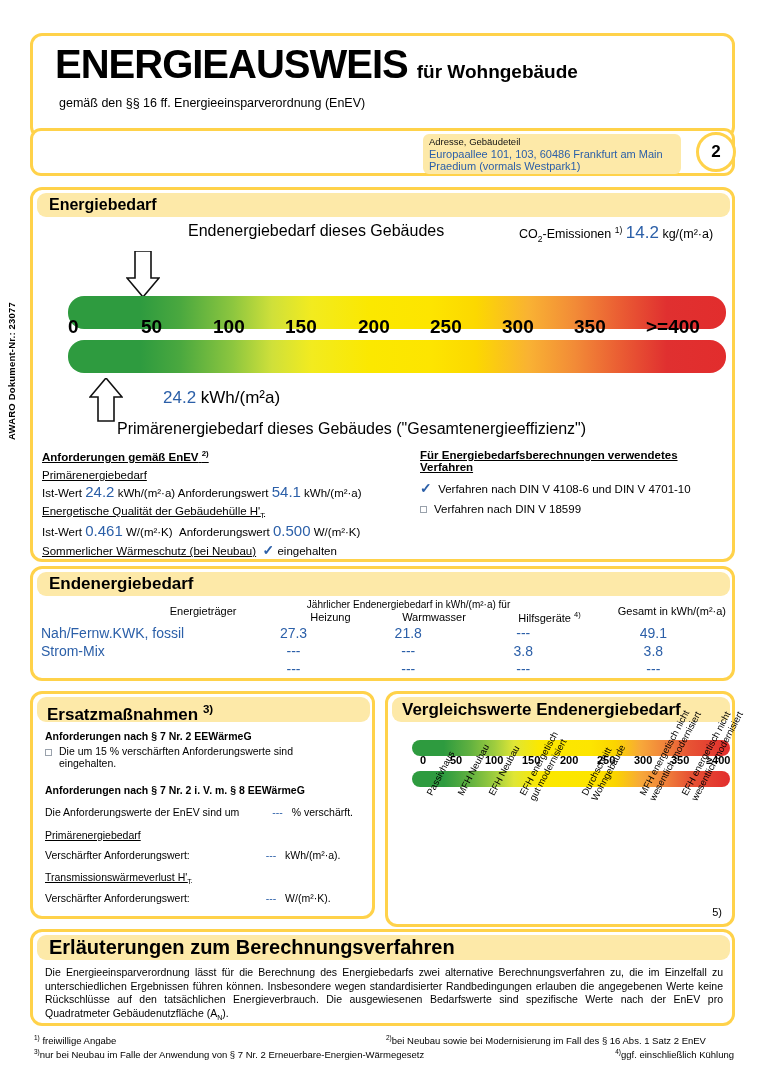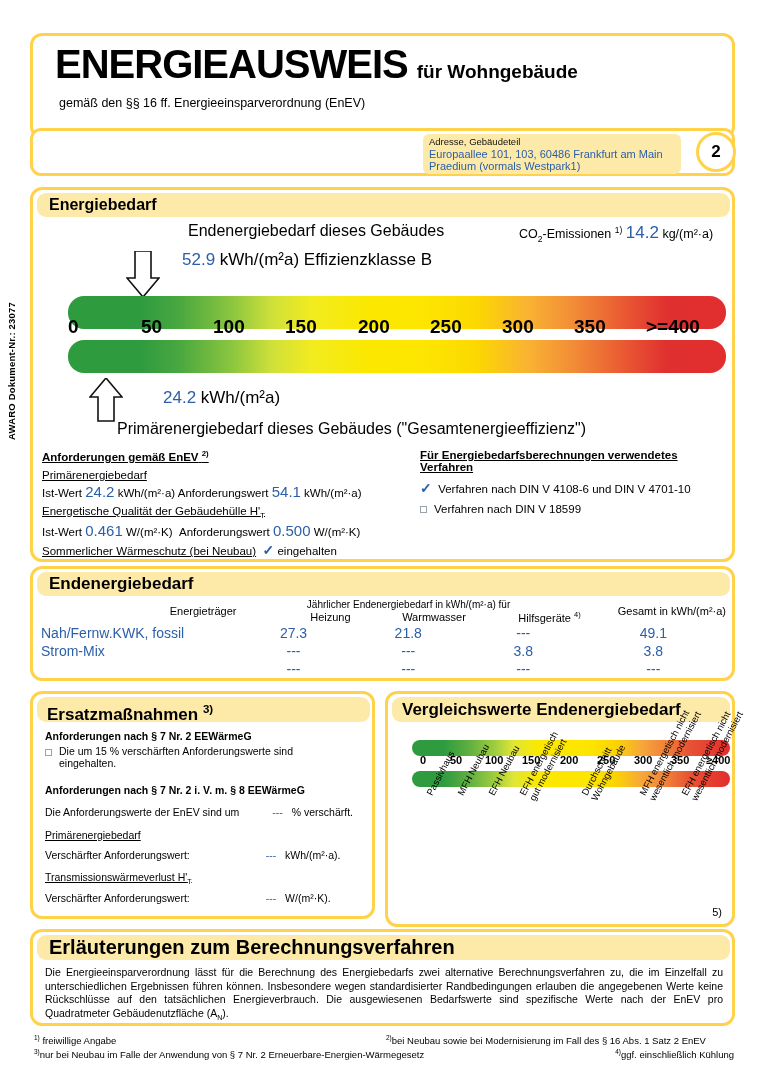--- a/index.html
+++ b/index.html
@@ -171,24 +171,20 @@
 
   <div id="end-label">Endenergiebedarf dieses Gebäudes</div>
 
   <div id="co2-wrap">
     <span>CO<sub>2</sub></span><span>-Emissionen</span>
     <sup>1)</sup>
     <span id="co2-val">14.2</span>
     <span>kg/(m²·a)</span>
   </div>
 
-  <div id="end-val-row">
-    <span id="end-val">52.9</span>
-    <span>kWh/(m²a) Effizienzklasse B</span>
-  </div>
 
   <svg id="arrow-top" width="34" height="48">
     <polygon points="9,0 25,0 25,27 33,27 17,46 1,27 9,27" fill="#ffffff" stroke="#111" stroke-width="1.6"></polygon>
   </svg>
   <svg id="arrow-bot" width="34" height="44">
     <polygon points="17,0 33,19 25,19 25,43 9,43 9,19 1,19" fill="#ffffff" stroke="#111" stroke-width="1.6"></polygon>
   </svg>
 
   <div id="grad-top" class="gradbar"></div>
   <div id="grad-bot" class="gradbar"></div>

